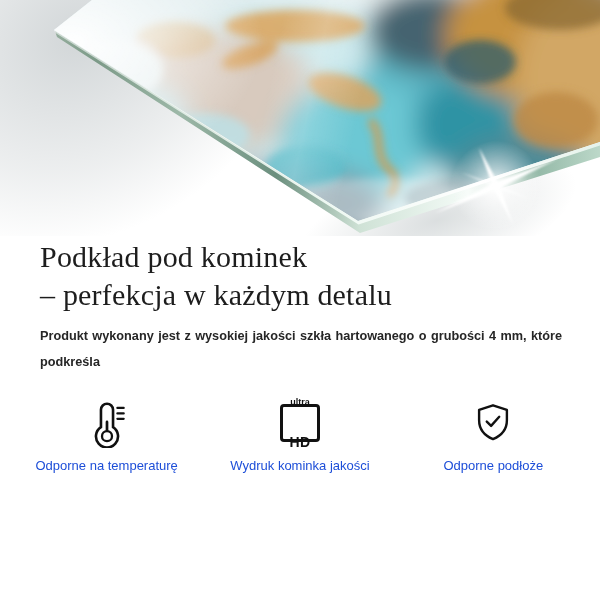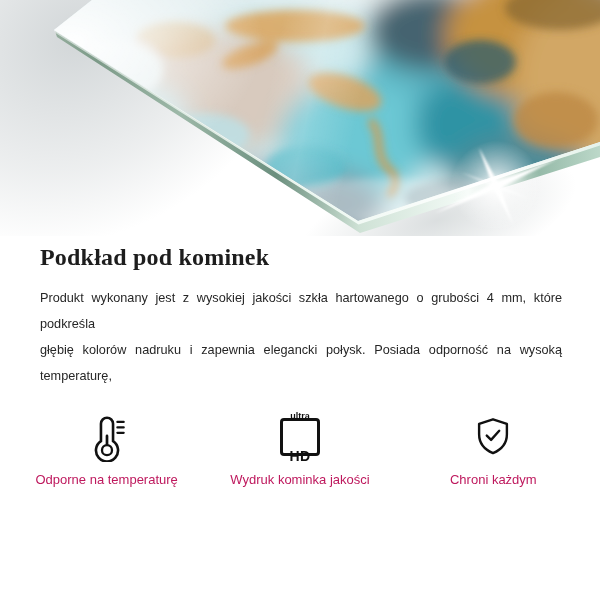--- a/index.html
+++ b/index.html
@@ -22,30 +22,30 @@
   .sheen-band{position:absolute;inset:0;
     background:linear-gradient(102deg,rgba(255,255,255,0) 44%,rgba(255,255,255,.22) 51%,rgba(255,255,255,0) 59%);}
   .glass-rim{position:absolute;inset:0;
     clip-path:polygon(54px 30px,358px 221px,600px 142px,600px 145.5px,358.5px 224.5px,55.5px 33px);
     background:linear-gradient(to right,rgba(255,255,255,.45),#eef8f2 55%,#ffffff 80%,#e4f2ea);}
   .sparkle{position:absolute;left:426px;top:116px;width:140px;height:140px;pointer-events:none;}
   .sparkle .glow{position:absolute;inset:0;
     background:radial-gradient(circle at 50% 50%,rgba(255,255,255,.95) 0%,rgba(255,255,255,.55) 18%,rgba(255,255,255,0) 46%);}
   
   .content{position:absolute;left:0;top:236px;width:600px;}
-  h1.title{margin:2px 40px 4px 40px;font-family:"Liberation Serif","DejaVu Serif",serif;font-weight:bold;
-    font-size:24px;line-height:38px;color:var(--text-primary,#1d1d1d);letter-spacing:.2px;}
-  .desc{margin:9px 38px 0 40px;font-size:12.7px;line-height:26px;color:var(--text-body,#262626);}
+  h1.title{margin:2px 40px 4px 40px;font-family:"Liberation Serif","DejaVu Serif",serif;font-weight:normal;
+    font-size:30px;line-height:38px;color:var(--text-primary,#1d1d1d);letter-spacing:.2px;}
+  .desc{margin:9px 38px 0 40px;font-size:12.7px;line-height:26px;color:var(--text-body,#262626);font-weight:bold;}
   .desc .line{display:block;text-align:justify;}
   .desc .line.j{text-align-last:justify;}
   
   .features{margin:22px 10px 0 10px;display:grid;grid-template-columns:repeat(3,1fr);row-gap:20px;}
   .feature{display:flex;flex-direction:column;align-items:center;}
   .icon-box{height:52px;display:flex;align-items:center;justify-content:center;}
-  .feature .label{margin-top:9px;font-size:13px;line-height:16px;color:#be185d;text-align:center;}
+  .feature .label{margin-top:9px;font-size:13px;line-height:16px;color:#1d4ed8;text-align:center;}
   .fi{stroke:var(--icon-color,#111);fill:none;stroke-width:2.5;}
   .uhd{width:34px;height:32px;border:3px solid var(--icon-color,#111);border-radius:4px;
     display:flex;flex-direction:column;align-items:center;justify-content:center;color:var(--icon-color,#111);}
   .uhd .t1{font-size:9px;font-weight:bold;line-height:10px;}
   .uhd .t2{font-size:14px;font-weight:bold;line-height:14px;letter-spacing:.3px;margin-top:28px;}
 </style>
 </head>
 <body>
 
 <div class="page">
@@ -118,25 +118,25 @@
           <polygon points="96,44 72,68 44,96 68,72" opacity=".7"></polygon>
           <circle cx="70" cy="70" r="4"></circle>
         </g>
       </svg>
     </div>
   </section>
 
   <section class="content">
     <h1 class="title">
       <span>Podkład pod kominek</span><br>
+      <span>– perfekcja w każdym detalu</span>
     </h1>
 
     <p class="desc">
       <span class="line j">Produkt wykonany jest z wysokiej jakości szkła hartowanego o grubości 4 mm, które podkreśla</span>
-      <span class="line j">głębię kolorów nadruku i zapewnia elegancki połysk. Posiada odporność na wysoką temperaturę,</span>
     </p>
 
     <div class="features">
 
       <div class="feature">
         <div class="icon-box">
           <svg class="fi" width="50" height="50" viewBox="0 0 48 48" stroke-linecap="round">
             <path d="M24 5.5 a5.8 5.8 0 0 1 5.8 5.8 V28 a10.6 10.6 0 1 1 -11.6 0 V11.3 A5.8 5.8 0 0 1 24 5.5 Z"></path>
             <circle cx="24" cy="36.6" r="4.8" stroke-width="2.2"></circle>
             <line x1="24" y1="23" x2="24" y2="31" stroke-width="2.6"></line>
@@ -158,21 +158,21 @@
         <div class="label">Wydruk kominka jakości</div>
       </div>
 
       <div class="feature">
         <div class="icon-box">
           <svg class="fi" width="46" height="46" viewBox="0 0 48 48" stroke-linejoin="round" stroke-linecap="round">
             <path d="M24 5.5 L38.5 10.2 V21 C38.5 30.5 32.8 37 24 40.8 C15.2 37 9.5 30.5 9.5 21 V10.2 Z"></path>
             <path d="M17.5 22.5 L22 27 L30.5 17.5"></path>
           </svg>
         </div>
-        <div class="label">Chroni każdym</div>
+        <div class="label">Odporne podłoże</div>
       </div>
 
       <div class="feature">
         <div class="icon-box">
           
         </div>
 
       </div>
 
       <div class="feature">

